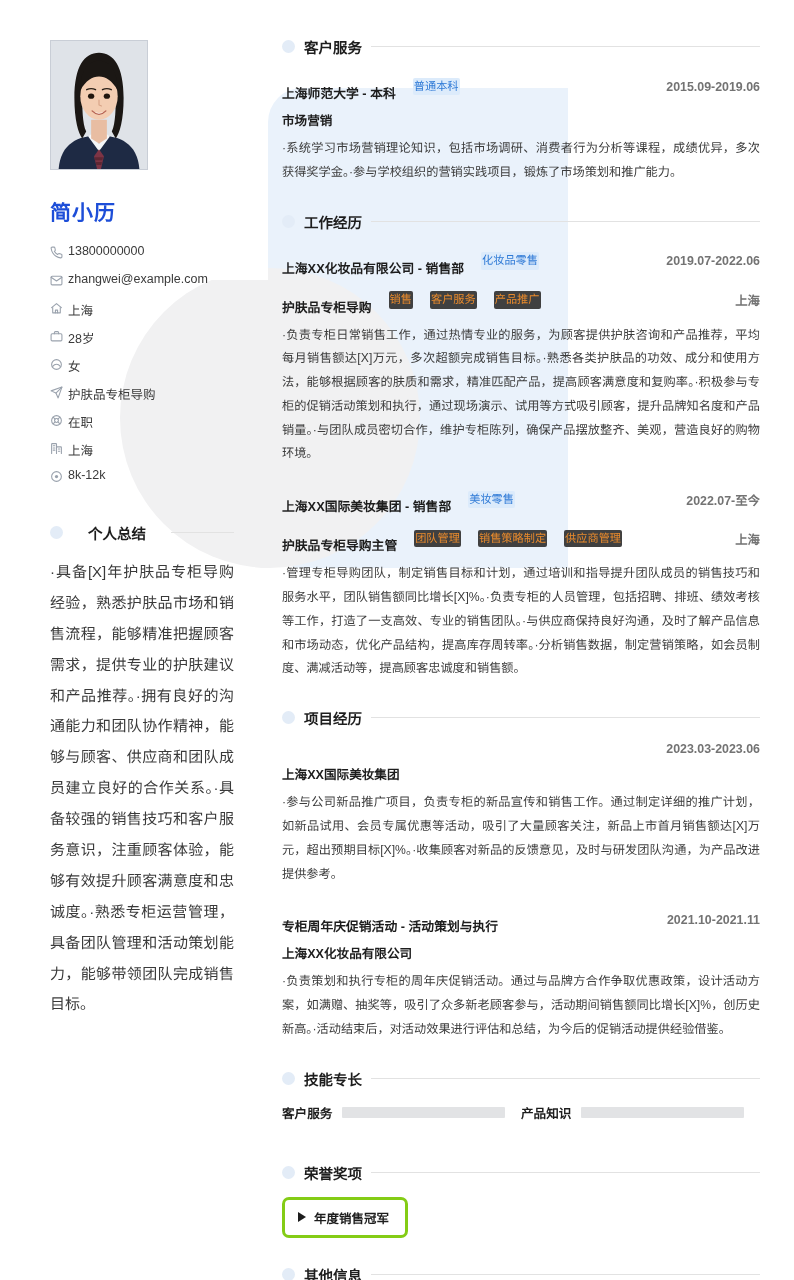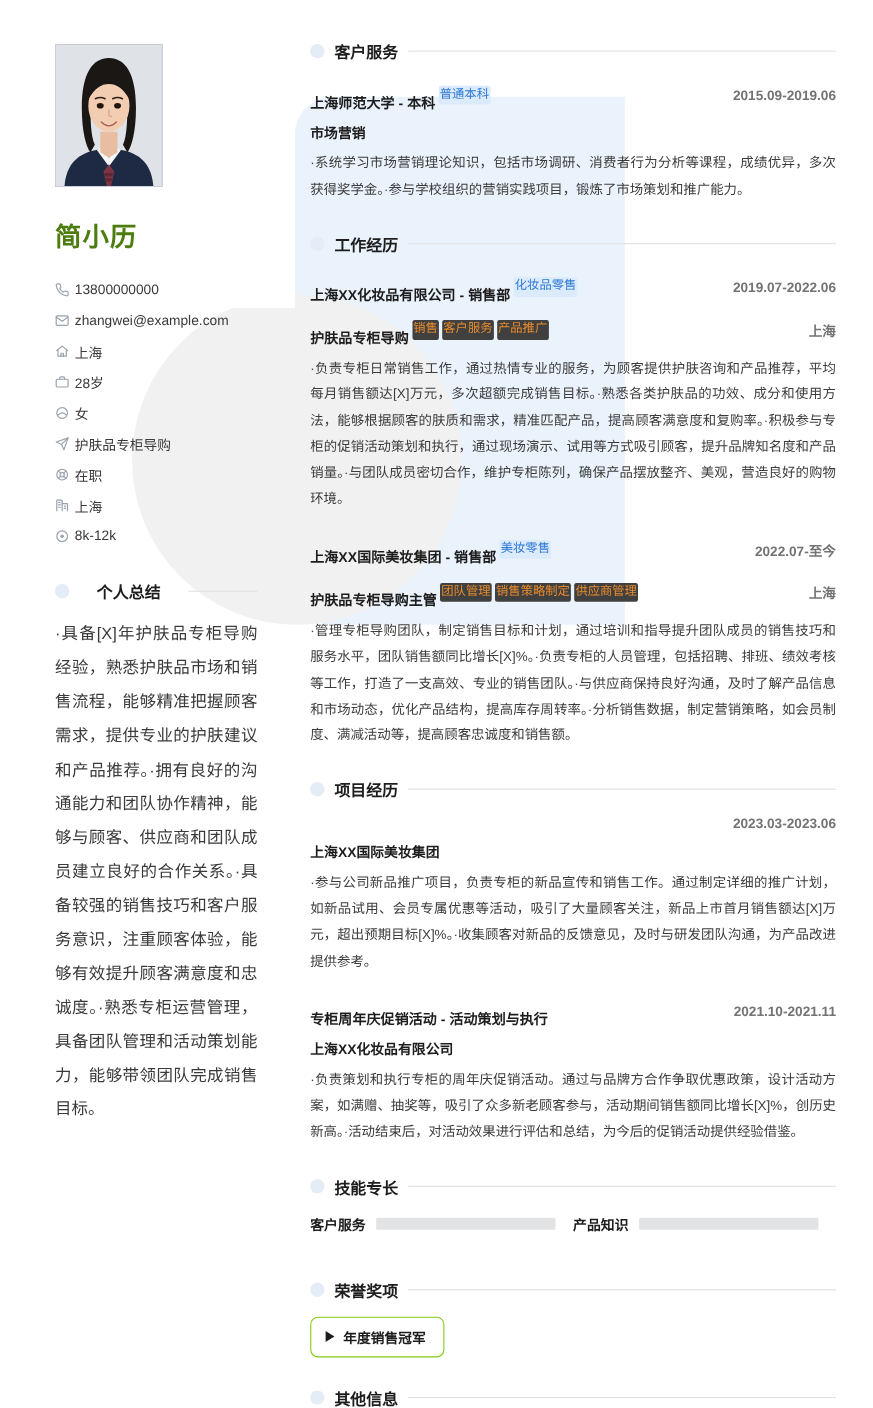--- a/index.html
+++ b/index.html
@@ -59,31 +59,31 @@
     background: #d9dde3;
     border: 1px solid #c9ced6;
     overflow: hidden;
     position: relative;
   }
   .photo-frame svg { display: block; width: 100%; height: 100%; }
 
   
   .person-name {
     margin-top: 26px;
-    font-size: 24px;
+    font-size: 21px;
     font-weight: bold;
     letter-spacing: 1px;
-    color: #4d7c0f;
+    color: #1d4ed8;
   }
 
   
   .contact-list { margin-top: 18px; }
   .contact-row {
     display: flex;
-    align-items: center;
+    align-items: flex-start;
     height: 28px;
     font-size: 12.5px;
     color: #3a3a3a;
   }
   .contact-icon {
     width: 18px; height: 16px;
     flex: 0 0 18px;
     display: flex; align-items: center;
     color: #9aa2ad;
   }
@@ -158,21 +158,21 @@
     font-weight: bold;
     color: #1d1d1d;
     margin-bottom: 8px;
   }
 
   .tag {
     display: inline-block;
     font-size: 11.2px;
     line-height: 1;
     padding: 3px 1px;
-    margin-left: 3px;
+    margin-left: 17px;
     border-radius: 2px;
     white-space: nowrap;
   }
   .tag-blue { color: #2f7ad6; background: #dcebfb; }
   .tag-orange { color: #e88a2c; background: #404040; }
 
   .entry-body {
     font-size: 12.2px;
     line-height: 1.95;
     color: #3c3c3c;
@@ -209,21 +209,21 @@
     height: 100%;
     background: #e5eefa;
   }
 
   
   .award-row { display: flex; flex-wrap: wrap; gap: 10px; }
   .award-pill {
     display: inline-flex;
     align-items: center;
     gap: 8px;
-    border: 1px solid #84cc16;
+    border: 3px solid #84cc16;
     border-radius: 7px;
     padding: 8px 16px 8px 13px;
     background: #ffffff;
     font-size: 12.5px;
     font-weight: bold;
     color: #1d1d1d;
   }
   .award-caret {
     width: 0; height: 0;
     border-left: 8px solid #1d1d1d;

